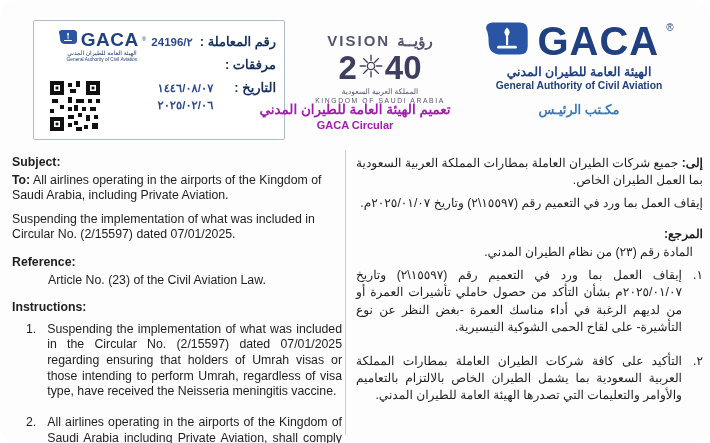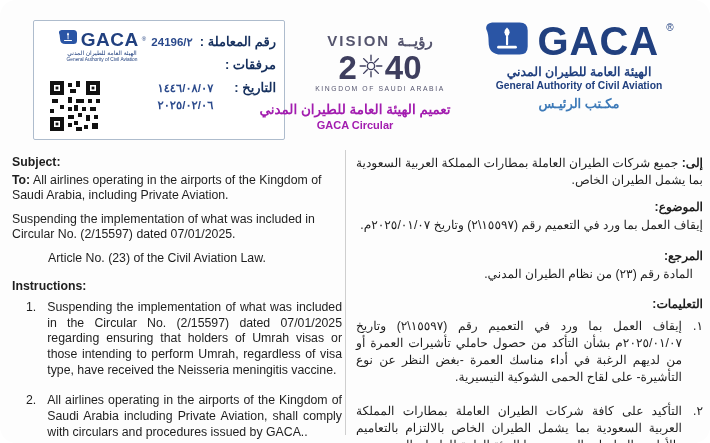--- a/index.html
+++ b/index.html
@@ -38,21 +38,21 @@
   .vision-ar { font-size:7.5px; margin-top:3px; }
   .vision-en { font-size:6.8px; letter-spacing:1.6px; margin-top:1px; }
 
   
   .gaca { position:absolute; right:10px; top:20px; width:242px; text-align:center; color:#21407f; }
   .gaca-row { display:flex; align-items:center; justify-content:center; gap:7px; }
   .gaca-brand { font-size:40px; font-weight:800; letter-spacing:1px; line-height:1; }
   .gaca-reg { font-size:10px; align-self:flex-start; margin-top:2px; }
   .gaca-sub-ar { font-size:12.5px; font-weight:700; margin-top:3px; }
   .gaca-sub-en { font-size:10.3px; font-weight:700; margin-top:1px; }
-  .gaca-office { font-size:13px; font-weight:700; color:#3d7ab8; margin-top:5px; letter-spacing:1px; }
+  .gaca-office { font-size:13px; font-weight:700; color:#3d7ab8; margin-top:11px; letter-spacing:1px; }
 
   
   .title-block { position:absolute; left:0; top:101px; width:710px; text-align:center; color:#a21caf; }
   .title-ar { font-size:13.5px; font-weight:700; }
   .title-en { font-size:11px; font-weight:700; margin-top:2px; }
 
   
   .col-en { position:absolute; left:12px; top:155px; width:330px; font-size:12.3px; line-height:1.27; }
   .col-en p { margin:0 0 8px; }
   .lbl { font-weight:700; }
@@ -162,20 +162,21 @@
         <svg width="26" height="26" viewBox="0 0 30 30">
           <g fill="none" stroke="#3e3e5e" stroke-width="1.6" stroke-linecap="round">
             <circle cx="15" cy="15" r="4.2"></circle>
             <path d="M15 2.5 v6 M15 21.5 v6 M2.5 15 h6 M21.5 15 h6"></path>
             <path d="M6.5 6.5 l4.2 4.2 M23.5 6.5 l-4.2 4.2 M6.5 23.5 l4.2 -4.2 M23.5 23.5 l-4.2 -4.2"></path>
           </g>
         </svg>
       </span>
       <span>40</span>
     </div>
+    <div class="vision-ar" dir="rtl">المملكة العربية السعودية</div>
     <div class="vision-en">KINGDOM OF SAUDI ARABIA</div>
   </div>
 
   <div class="gaca">
     <div class="gaca-row">
       <span>
         <svg width="46" height="37" viewBox="0 0 40 32">
           <path d="M7 2 H31 Q38 2 38 9 V23 Q38 30 31 30 H15 Q4 30 4 19 Q4 12 2 8 Q1 3 7 2 Z" fill="#2a55a5"></path>
           <path d="M20 6.5 q-4.5 4 0 8 q4.5 -4 0 -8" fill="#ffffff"></path>
           <rect x="19.1" y="13.5" width="1.9" height="8.5" rx="0.9" fill="#ffffff"></rect>
@@ -195,44 +196,43 @@
     <div class="title-en">GACA Circular</div>
   </div>
 
   <section class="col-en">
     <p style="margin-bottom:2px;"><span class="lbl">Subject:</span></p>
     <p>
       <span class="lbl">To:</span>
       <span>All airlines operating in the airports of the Kingdom of Saudi Arabia, including Private Aviation.</span>
     </p>
     <p>Suspending the implementation of what was included in Circular No. (2/15597) dated 07/01/2025.</p>
+    <p style="margin-bottom:2px; margin-top:12px;"><span class="lbl">Reference:</span></p>
     <p class="ref-text">Article No. (23) of the Civil Aviation Law.</p>
     <p style="margin-bottom:6px; margin-top:12px;"><span class="lbl">Instructions:</span></p>
     <div class="item">
       <span class="item-num">1.</span>
       <span class="item-text">Suspending the implementation of what was included in the Circular No. (2/15597) dated 07/01/2025 regarding ensuring that holders of Umrah visas or those intending to perform Umrah, regardless of visa type, have received the Neisseria meningitis vaccine.</span>
     </div>
     <div class="item">
       <span class="item-num">2.</span>
       <span class="item-text">All airlines operating in the airports of the Kingdom of Saudi Arabia including Private Aviation, shall comply with circulars and procedures issued by GACA..</span>
     </div>
   </section>
 
   <div class="divider"></div>
 
   <section class="col-ar">
     <p>
       <span class="lbl">إلى:</span>
-      <span>جميع شركات الطيران العاملة بمطارات المملكة العربية السعودية بما يشمل الطيران الخاص.</span>
+      <span>جميع شركات الطيران العاملة بمطارات المملكة العربية السعودية بما العمل الطيران الخاص.</span>
     </p>
-    <p style="margin-bottom:1px; margin-top:10px;"><span class="lbl">الموضوع:</span></p>
     <p>إيقاف العمل بما ورد في التعميم رقم ⁦(١٥٥٩٧\٢)⁩ وتاريخ ⁦٢٠٢٥/٠١/٠٧⁩م.</p>
     <p style="margin-bottom:1px; margin-top:14px;"><span class="lbl">المرجع:</span></p>
     <p class="ref-text">المادة رقم (٢٣) من نظام الطيران المدني.</p>
-    <p style="margin-bottom:4px; margin-top:13px;"><span class="lbl">التعليمات:</span></p>
     <div class="item">
       <span class="item-num">١.</span>
       <span class="item-text">إيقاف العمل بما ورد في التعميم رقم ⁦(١٥٥٩٧\٢)⁩ وتاريخ ⁦٢٠٢٥/٠١/٠٧⁩م بشأن التأكد من حصول حاملي تأشيرات العمرة أو من لديهم الرغبة في أداء مناسك العمرة -بغض النظر عن نوع التأشيرة- على لقاح الحمى الشوكية النيسيرية.</span>
     </div>
     <div class="item">
       <span class="item-num">٢.</span>
       <span class="item-text">التأكيد على كافة شركات الطيران العاملة بمطارات المملكة العربية السعودية بما يشمل الطيران الخاص بالالتزام بالتعاميم والأوامر والتعليمات التي تصدرها الهيئة العامة للطيران المدني.</span>
     </div>
   </section>
 

